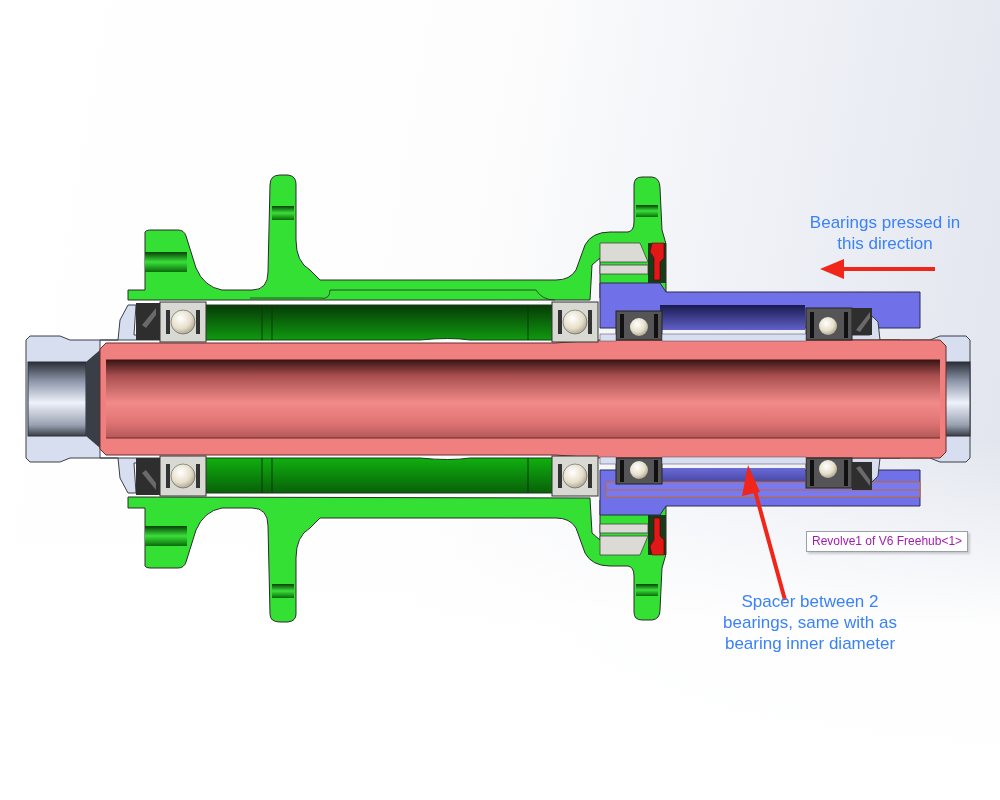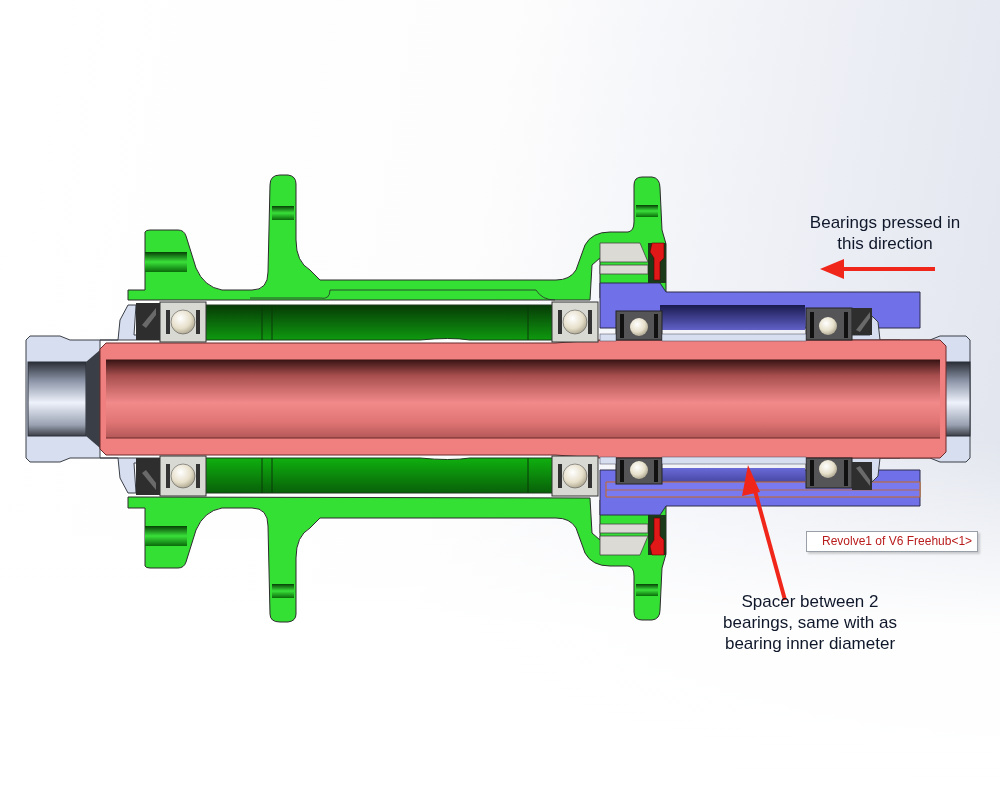--- a/index.html
+++ b/index.html
@@ -7,30 +7,30 @@
     width: 1000px; height: 800px; overflow: hidden; position: relative;
     background: linear-gradient(100deg, #ffffff 0%, #fdfdfd 45%, #eef0f6 72%, #dfe3ec 100%);
     font-family: "Liberation Sans", sans-serif;
   }
   .bg-bottom {
     position: absolute; left: 0; top: 0; width: 1000px; height: 800px;
     background: linear-gradient(180deg, rgba(255,255,255,0) 0%, rgba(255,255,255,0) 55%, rgba(255,255,255,0.95) 78%, #ffffff 100%);
   }
   svg.drawing { position: absolute; left: 0; top: 0; }
   .annot {
-    position: absolute; color: #0f172a; font-size: 17px; line-height: 21px;
+    position: absolute; color: #3b82f6; font-size: 17px; line-height: 21px;
     text-align: center; white-space: pre-line;
   }
   #annot-top { left: 770px; top: 212px; width: 230px; }
   #annot-bottom { left: 695px; top: 591px; width: 230px; }
   .tooltip {
     position: absolute; left: 806px; top: 531px;
     background: #ffffff; border: 1px solid #9aa0a8;
     box-shadow: 2px 2px 2px rgba(0,0,0,0.18);
-    color: #b91c1c; font-size: 12px; padding: 2px 5px 3px 15px; white-space: nowrap;
+    color: #a21caf; font-size: 12px; padding: 2px 5px 3px 5px; white-space: nowrap;
   }
 </style>
 </head>
 <body>
 
 <div class="bg-bottom"></div>
 
 <svg class="drawing" width="1000" height="800" viewBox="0 0 1000 800">
   <defs>
     <linearGradient id="axleGrad" x1="0" y1="0" x2="0" y2="1">

